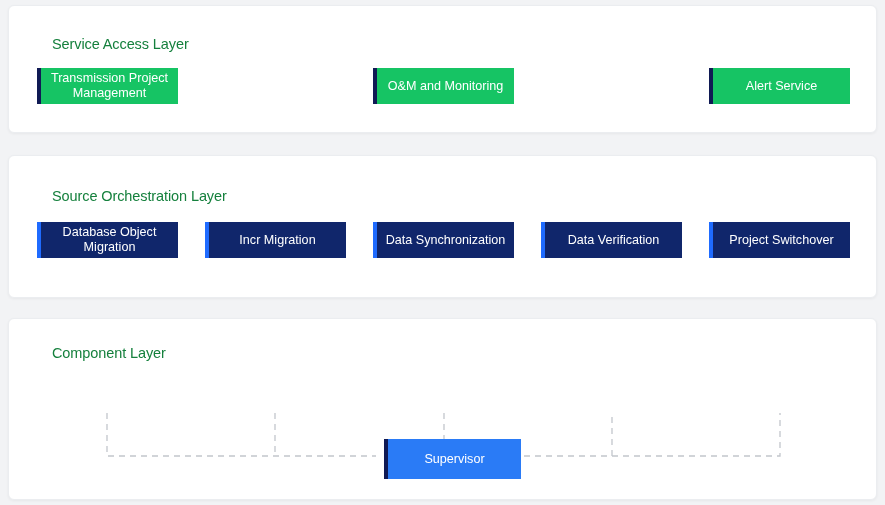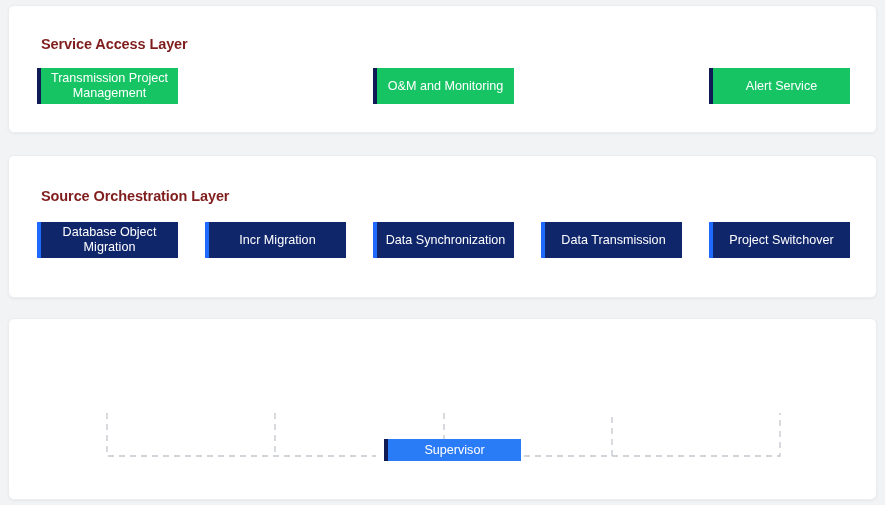--- a/index.html
+++ b/index.html
@@ -28,24 +28,24 @@
     border-radius: 6px;
     box-sizing: border-box;
     box-shadow: 0 1px 3px rgba(0,0,0,0.05);
   }
   #card-service  { top: 5px;   height: 128px; }
   #card-process  { top: 155px; height: 143px; }
   #card-component{ top: 318px; height: 182px; }
 
   .layer-title {
     position: absolute;
-    left: 32px;
+    left: 43px;
     font-size: 14.5px;
-    font-weight: bold;
-    color: #7f1d1d;
+    font-weight: normal;
+    color: #15803d;
     letter-spacing: -0.1px;
     white-space: nowrap;
   }
   #card-service  .layer-title { top: 30px; }
   #card-process  .layer-title { top: 32px; }
   #card-component.layer-card .layer-title { top: 26px; }
 
   .box-row {
     position: absolute;
     left: 28px;
@@ -85,21 +85,21 @@
   .node-box .node-label {
     display: block;
     width: 100%;
   }
 
   #supervisor-box {
     position: absolute;
     left: 375px;
     top: 120px;
     width: 137px;
-    height: 22px;
+    height: 40px;
     box-sizing: border-box;
     background: #2a7bf6;
     border-left: 4px solid #101a54;
     display: flex;
     align-items: center;
     justify-content: center;
     color: #ffffff;
     font-size: 12.6px;
   }
 
@@ -138,29 +138,30 @@
       <div class="node-box navy">
         <span class="node-label">Database Object Migration</span>
       </div>
       <div class="node-box navy">
         <span class="node-label">Incr Migration</span>
       </div>
       <div class="node-box navy">
         <span class="node-label">Data Synchronization</span>
       </div>
       <div class="node-box navy">
-        <span class="node-label">Data Transmission</span>
+        <span class="node-label">Data Verification</span>
       </div>
       <div class="node-box navy">
         <span class="node-label">Project Switchover</span>
       </div>
     </div>
   </div>
 
   <div class="layer-card" id="card-component">
+    <div class="layer-title">Component Layer</div>
 
     <svg id="connector-svg" viewBox="0 0 869 182" preserveAspectRatio="none">
       <g stroke="#c2c6cc" stroke-width="1.3" stroke-dasharray="6,5" fill="none">
         <path d="M 98 94 L 98 137 L 367 137"></path>
         <path d="M 266 94 L 266 137"></path>
         <path d="M 435 94 L 435 120"></path>
         <path d="M 504 137 L 603 137 L 603 94"></path>
         <path d="M 603 137 L 771 137 L 771 94"></path>
       </g>
     </svg>

